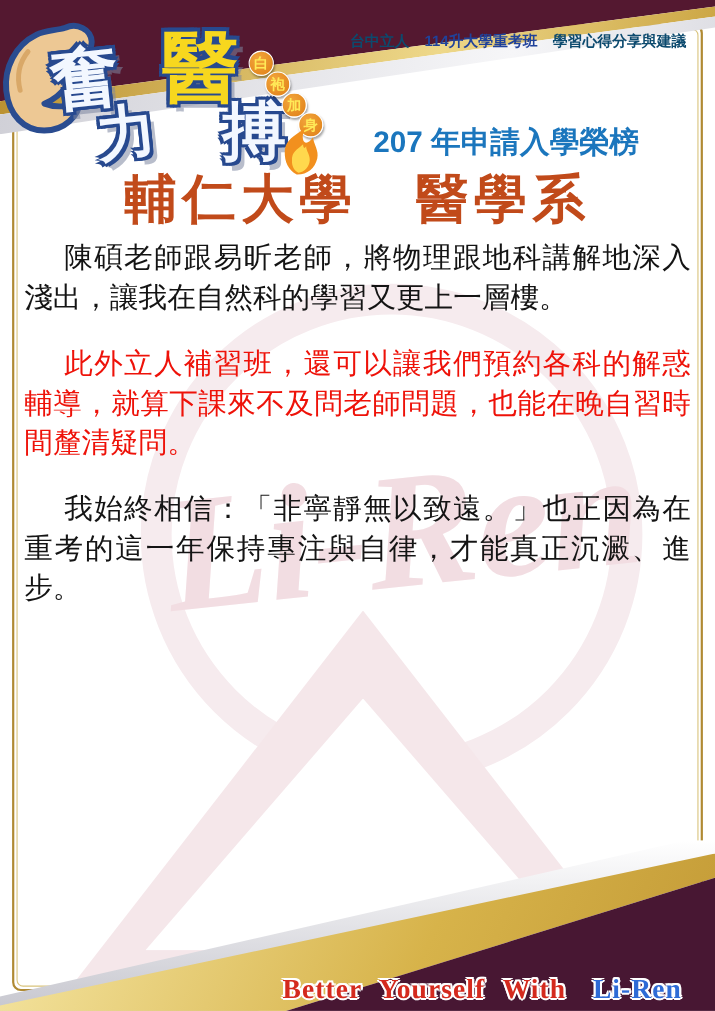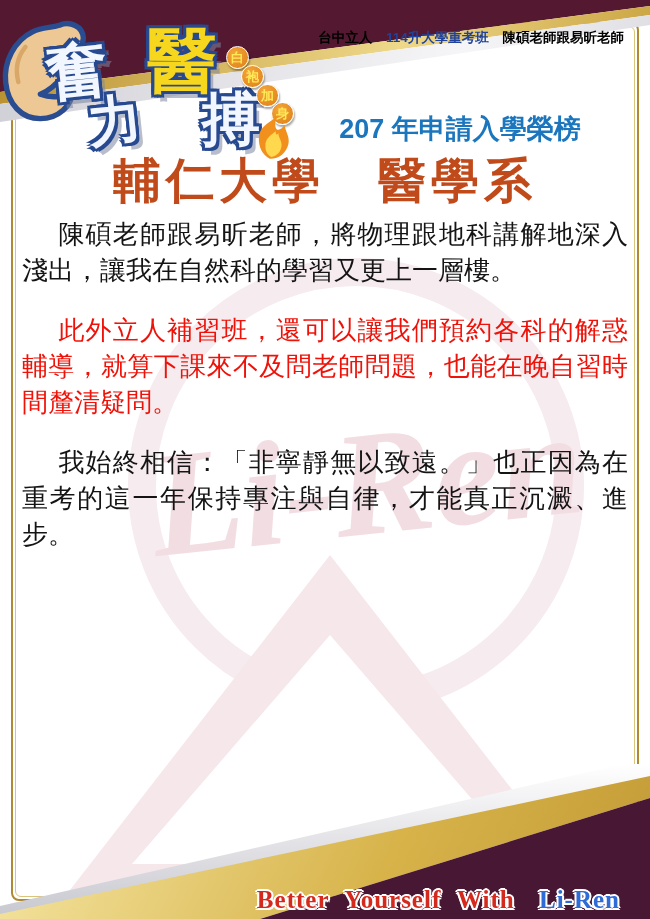--- a/index.html
+++ b/index.html
@@ -46,21 +46,21 @@
   .badge{position:absolute; width:21px; height:21px; border-radius:50%;
      background:radial-gradient(circle at 35% 30%,#f2a53c,#df7f15);
      color:#ffe957; font-size:13px; font-weight:bold; text-align:center; line-height:21px;
      border:1px solid #fff; box-shadow:1px 2px 2px rgba(0,0,0,.35);}
   .bd-0{left:226px; top:46px;} .bd-1{left:241px; top:65px;}
   .bd-2{left:256px; top:84px;} .bd-3{left:271px; top:102px;}
   .flame{position:absolute; left:248px; top:112px; width:50px; height:50px; transform:rotate(14deg);}
 
   
   .small-line{position:absolute; top:29px; right:26px; z-index:5; font-size:13.5px; font-weight:bold; white-space:nowrap;}
-  .small-line .mar{color:#000000;margin-top:10px;} .small-line .blu{color:#20429a;margin-top:44px;}
+  .small-line .mar{color:#0c4a6e;margin-top:10px;} .small-line .blu{color:#20429a;margin-top:44px;}
   .small-line span{margin-left:10px;}
   .student-name{position:absolute; top:54px; left:276px; width:368px; z-index:5; text-align:center;
       font-size:42px; font-weight:900; letter-spacing:-1px; color:#1e3a6e; white-space:nowrap;}
   .honor-line{position:absolute; top:111px; left:276px; width:368px; z-index:5; text-align:center;
       font-size:27px; font-weight:900; color:#1b76bd; white-space:nowrap;}
   .admission{position:absolute; top:149px; left:0; width:100%; z-index:5; text-align:center;
       font-size:48px; font-weight:900; letter-spacing:5px; color:#c14a1a; white-space:nowrap;}
 
   
   .testimonial{position:absolute; left:22px; right:22px; top:216px; z-index:2;
@@ -123,21 +123,21 @@
     <span class="badge bd-3">身</span>
     <svg class="flame" viewBox="0 0 40 48">
       <path d="M20 2 C14 12 5 16 7 28 C9 37 14 43 22 45 C31 43 36 36 36 27 C36 20 30 16 28 10 C26 16 22 18 20 14 C18 10 19 6 20 2 Z" fill="#f2901e"></path>
       <path d="M21 18 C17 24 13 27 15 34 C16 39 19 42 23 43 C28 41 31 36 30 30 C29 25 25 23 24 19 C23 22 22 21 21 18 Z" fill="#ffd84d"></path>
     </svg>
   </div>
 
   <div class="small-line">
     <span class="mar">台中立人</span>
     <span class="blu">114升大學重考班</span>
-    <span class="mar">陳碩老師跟易昕老師</span>
+    <span class="mar">學習心得分享與建議</span>
   </div>
   <div class="honor-line">207 年申請入學榮榜</div>
   <div class="admission">輔仁大學　醫學系</div>
 
   <div class="testimonial">
       <p><span class="run-black">陳碩老師跟易昕老師，將物理跟地科講解地深入淺出，讓我在自然科的學習又更上一層樓。</span></p>
       <p><span class="run-red">此外立人補習班，還可以讓我們預約各科的解惑輔導，就算下課來不及問老師問題，也能在晚自習時間釐清疑問。</span></p>
       <p><span class="run-black">我始終相信：「非寧靜無以致遠。」也正因為在重考的這一年保持專注與自律，才能真正沉澱、進步。</span></p>
     </div>
 

